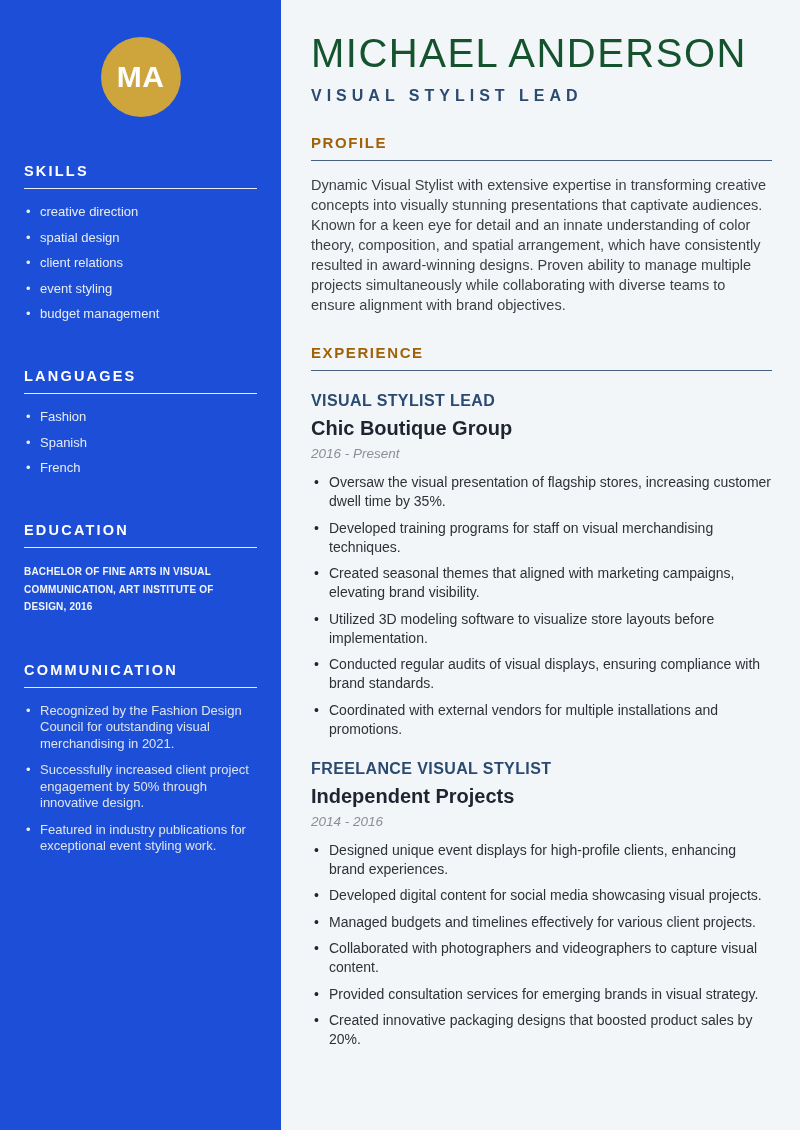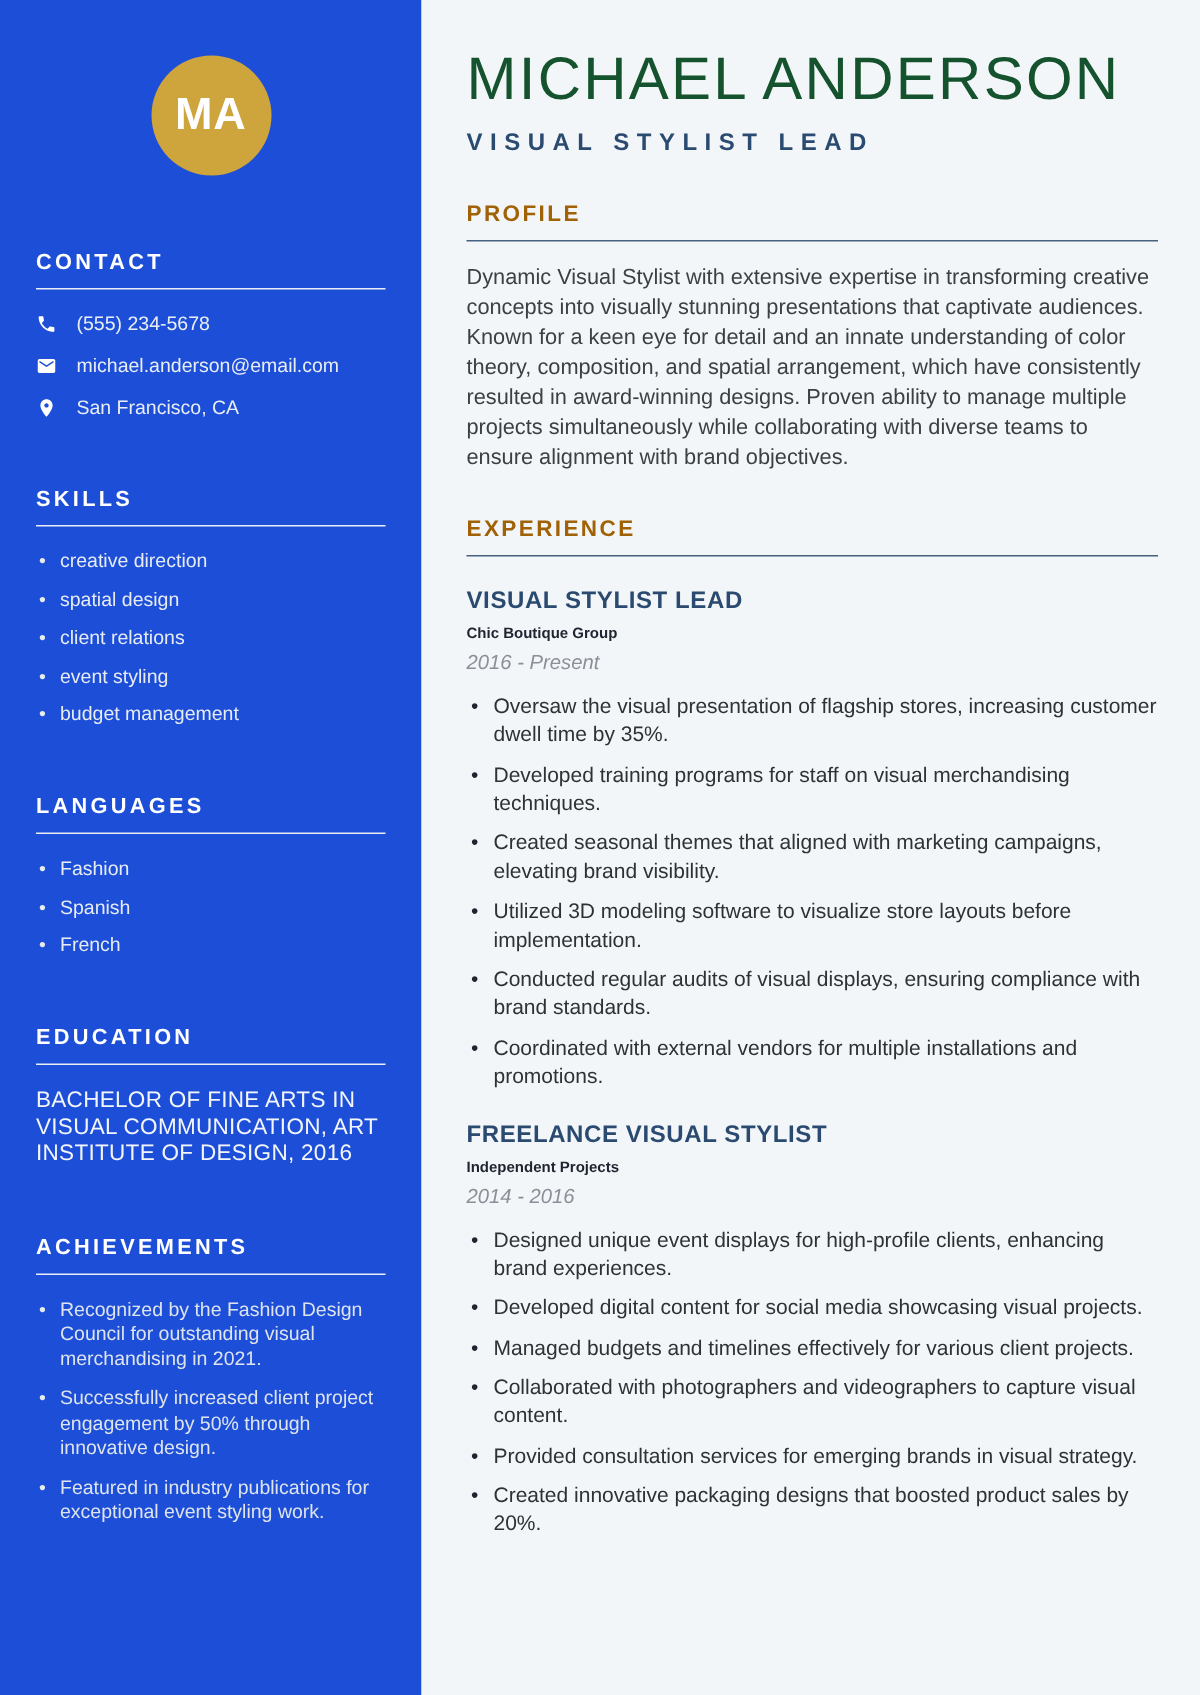--- a/index.html
+++ b/index.html
@@ -62,22 +62,22 @@
     position: relative;
     line-height: 16px;
   }
   ul.side-list li::before {
     content: "•";
     position: absolute;
     left: 2px; top: 0;
     color: #e6ecf2;
   }
   .edu-text {
-    font-size: 15px;
-    font-weight: 400;
+    font-size: 10px;
+    font-weight: 700;
     line-height: 17.5px;
     color: #f2f5f9;
     letter-spacing: 0.2px;
   }
   ul.achieve-list li {
     line-height: 16.5px;
     margin-bottom: 10px;
     color: #dde4ec;
   }
 
@@ -118,21 +118,21 @@
   }
   .job { margin-top: 21px; }
   .job-title {
     font-size: 16px;
     font-weight: 700;
     letter-spacing: 0.4px;
     color: #2b4a70;
   }
   .company {
     margin-top: 7px;
-    font-size: 10px;
+    font-size: 20px;
     font-weight: 700;
     color: #1e2430;
   }
   .dates {
     margin-top: 6px;
     font-size: 13.5px;
     font-style: italic;
     color: #8b8f98;
   }
   ul.job-bullets { list-style: none; margin-top: 12px; }
@@ -151,41 +151,20 @@
     color: #1e2430;
   }
 </style>
 </head>
 <body>
 
 <aside class="sidebar">
 
   <div class="avatar">MA</div>
 
-  <div class="side-section first">
-    <div class="side-heading">CONTACT</div>
-    <div class="contact-row">
-      <svg viewBox="0 0 24 24">
-          <path d="M6.62 10.79c1.44 2.83 3.76 5.14 6.59 6.59l2.2-2.2c.27-.27.67-.36 1.02-.24 1.12.37 2.33.57 3.57.57.55 0 1 .45 1 1V20c0 .55-.45 1-1 1-9.39 0-17-7.61-17-17 0-.55.45-1 1-1h3.5c.55 0 1 .45 1 1 0 1.25.2 2.45.57 3.57.11.35.03.74-.25 1.02l-2.2 2.2z"></path>
-        </svg>
-      <span>(555) 234-5678</span>
-    </div>
-    <div class="contact-row">
-      <svg viewBox="0 0 24 24">
-          <path d="M20 4H4c-1.1 0-1.99.9-1.99 2L2 18c0 1.1.9 2 2 2h16c1.1 0 2-.9 2-2V6c0-1.1-.9-2-2-2zm0 4l-8 5-8-5V6l8 5 8-5v2z"></path>
-        </svg>
-      <span>michael.anderson@email.com</span>
-    </div>
-    <div class="contact-row">
-      <svg viewBox="0 0 24 24">
-          <path d="M12 2C8.13 2 5 5.13 5 9c0 5.25 7 13 7 13s7-7.75 7-13c0-3.87-3.13-7-7-7zm0 9.5c-1.38 0-2.5-1.12-2.5-2.5s1.12-2.5 2.5-2.5 2.5 1.12 2.5 2.5-1.12 2.5-2.5 2.5z"></path>
-        </svg>
-      <span>San Francisco, CA</span>
-    </div>
-  </div>
 
   <div class="side-section">
     <div class="side-heading">SKILLS</div>
     <ul class="side-list">
       <li>creative direction</li>
       <li>spatial design</li>
       <li>client relations</li>
       <li>event styling</li>
       <li>budget management</li>
     </ul>
@@ -199,21 +178,21 @@
       <li>French</li>
     </ul>
   </div>
 
   <div class="side-section">
     <div class="side-heading">EDUCATION</div>
     <div class="edu-text">BACHELOR OF FINE ARTS IN VISUAL COMMUNICATION, ART INSTITUTE OF DESIGN, 2016</div>
   </div>
 
   <div class="side-section">
-    <div class="side-heading">ACHIEVEMENTS</div>
+    <div class="side-heading">COMMUNICATION</div>
     <ul class="side-list achieve-list">
       <li>Recognized by the Fashion Design Council for outstanding visual merchandising in 2021.</li>
       <li>Successfully increased client project engagement by 50% through innovative design.</li>
       <li>Featured in industry publications for exceptional event styling work.</li>
     </ul>
   </div>
 
 </aside>
 
 <main class="main">

